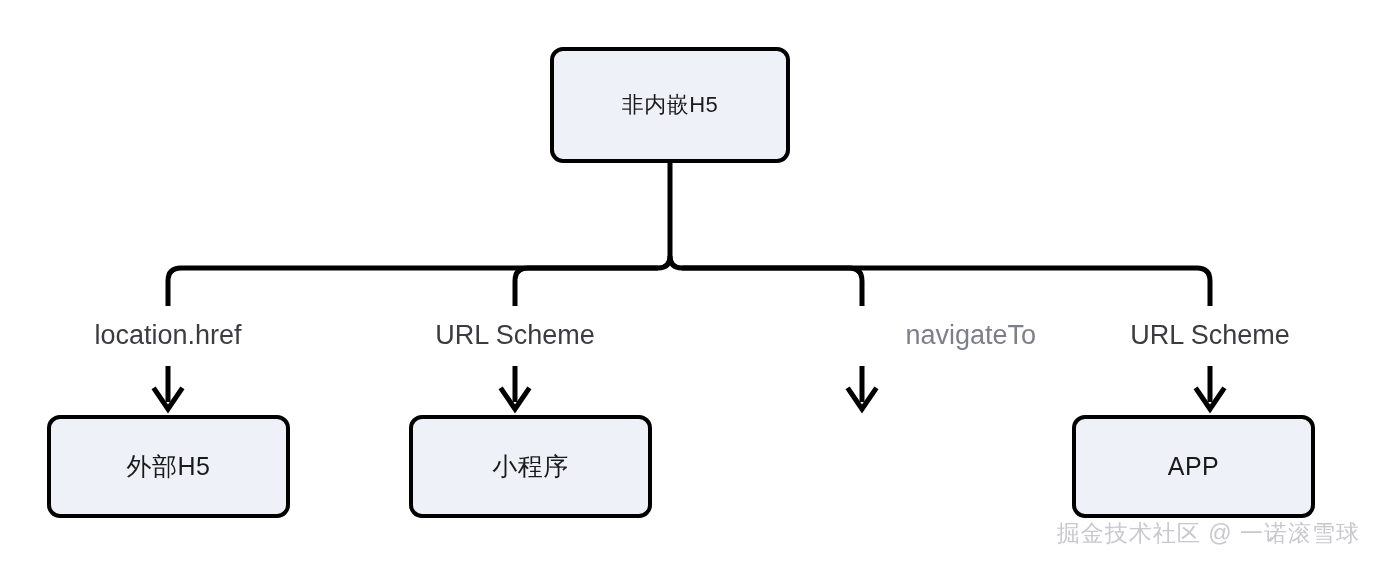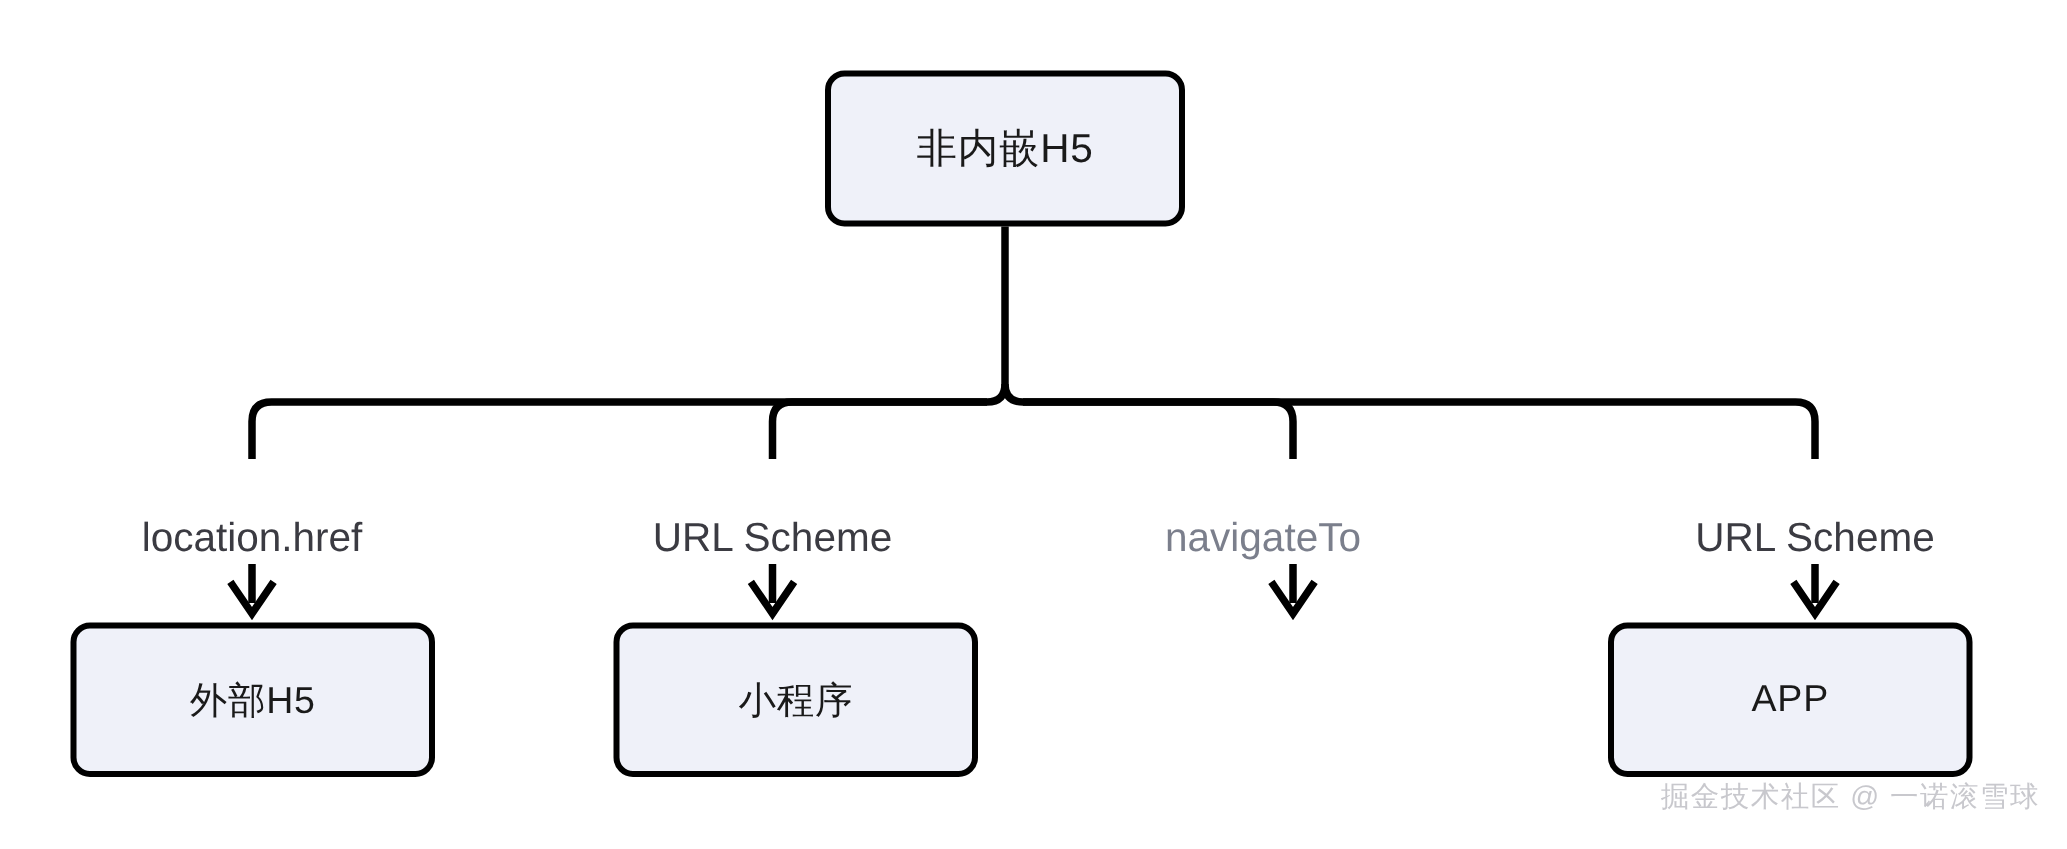--- a/index.html
+++ b/index.html
@@ -33,22 +33,22 @@
     display: flex;
     align-items: center;
     justify-content: center;
     color: #1a1a1a;
     letter-spacing: 0.5px;
   }
   .node-root {
     left: 550px;
     top: 47px;
     width: 240px;
-    height: 104px;
-    font-size: 27px;
+    height: 116px;
+    font-size: 22px;
   }
   .node-leaf {
     top: 415px;
     width: 243px;
     height: 103px;
     font-size: 25px;
   }
   .leaf-0 { left: 47px; }
   .leaf-1 { left: 409px; text-align: right; }
   .leaf-2 { left: 740px; }
@@ -57,33 +57,32 @@
   .edge-label {
     position: absolute;
     top: 318px;
     width: 300px;
     text-align: center;
     font-size: 27px;
     color: #3b3b42;
     background: #ffffff;
     padding: 2px 0;
     white-space: nowrap;
-    margin-top: 23px;
   }
   .edge-label.muted { color: #7b7f8c; }
   .lab-0 { left: 18px; }
   .lab-1 { left: 365px; }
-  .lab-2 { left: 692px; }
+  .lab-2 { left: 736px; text-align: right; }
   .lab-3 { left: 1060px; }
 
   .watermark {
     position: absolute;
     right: 18px;
     top: 518px;
-    font-size: 19px;
+    font-size: 23px;
     color: #c8c8cd;
     white-space: nowrap;
     letter-spacing: 1px;
   }
 </style>
 </head>
 <body>
 
 <div id="canvas">
 

